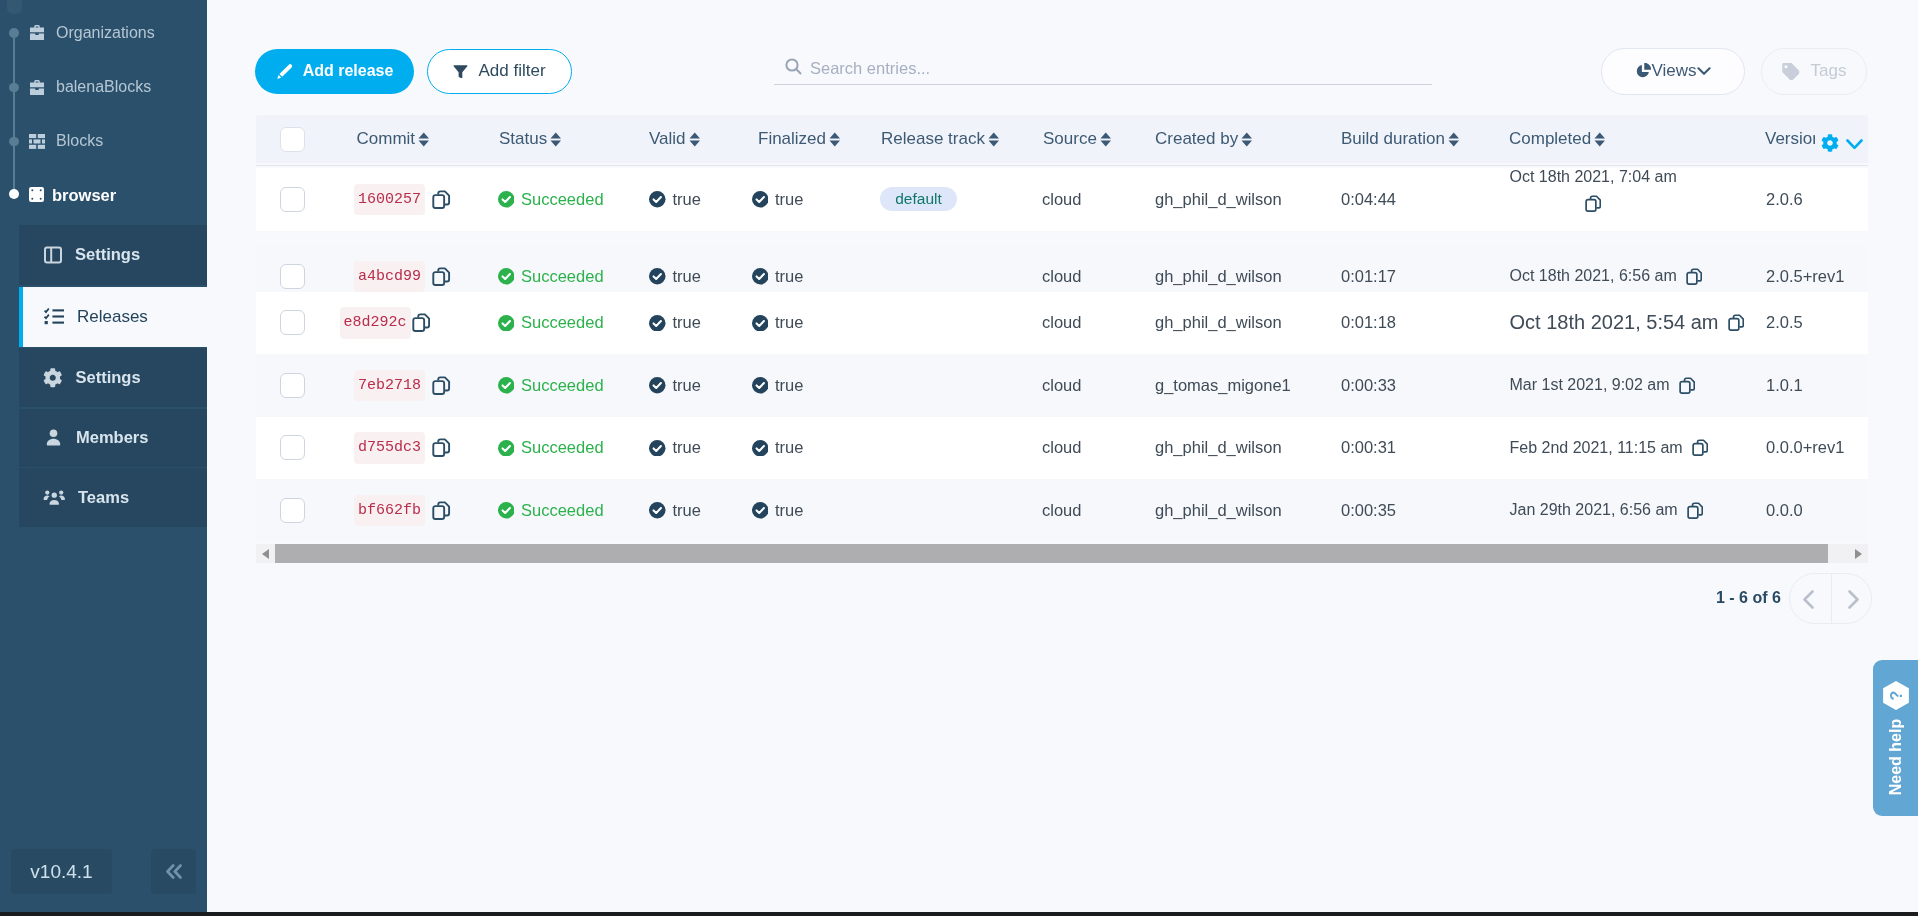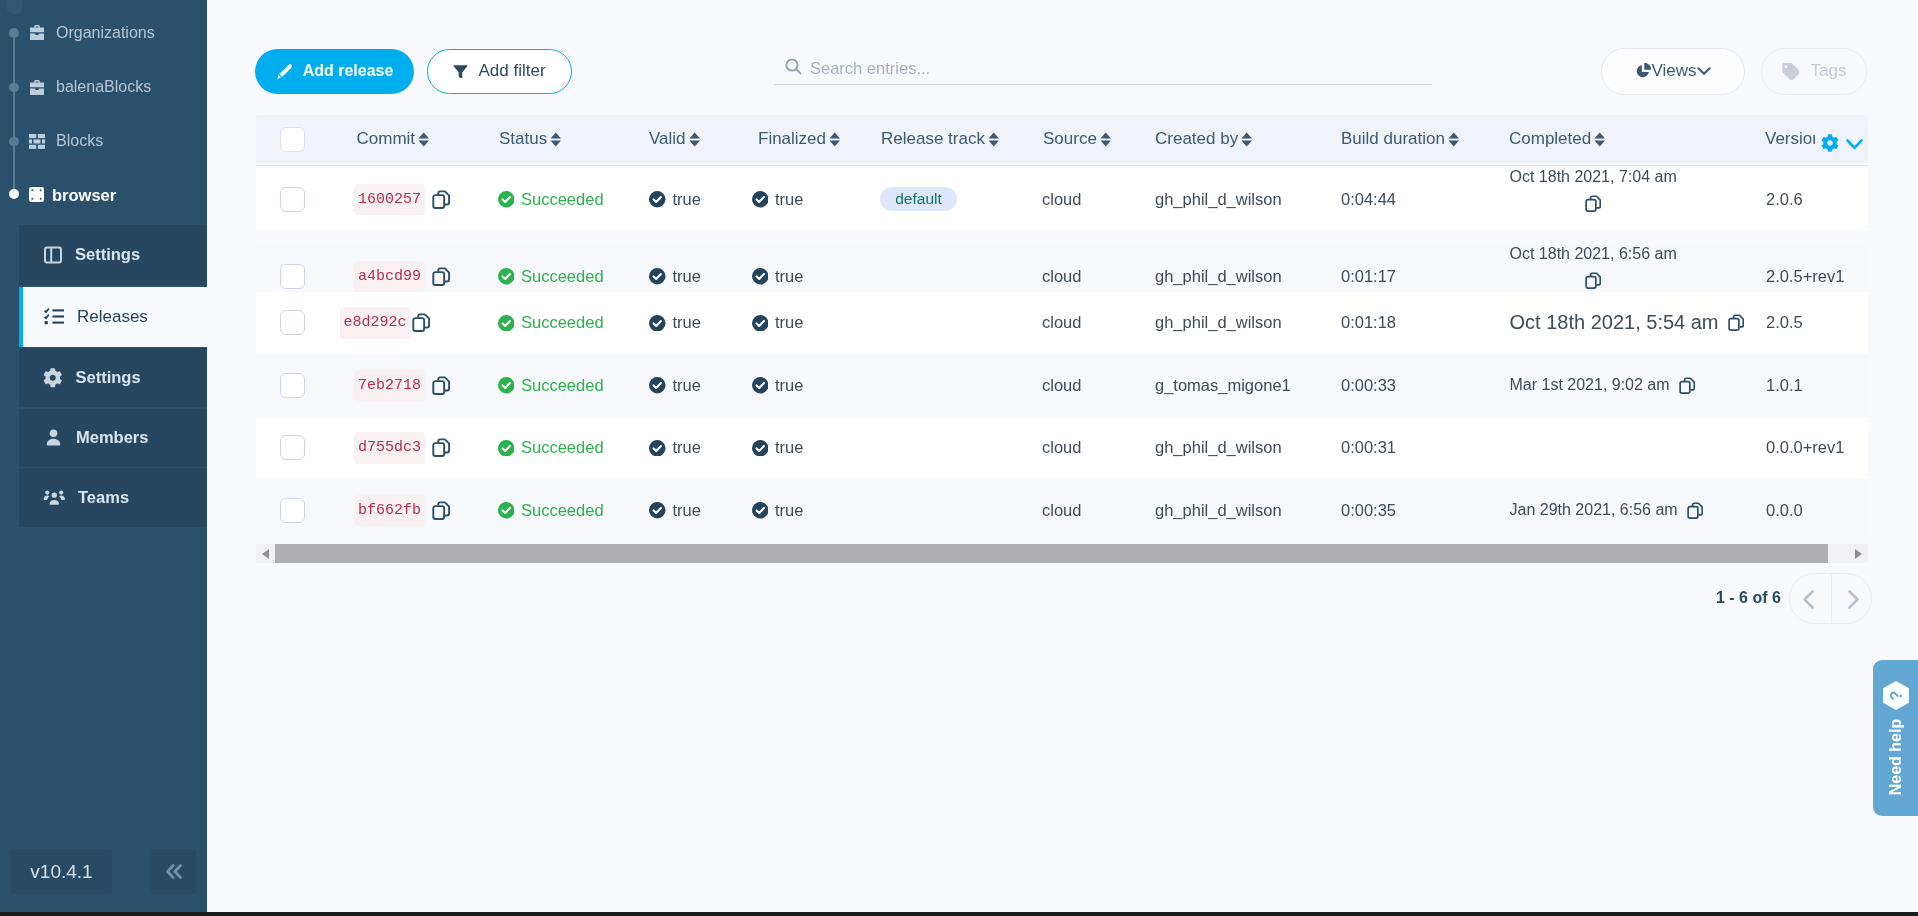--- a/index.html
+++ b/index.html
@@ -209,21 +209,21 @@
     <div class="cell" style="left:496px; gap:7px;">
         <svg width="16.5" height="16.5" viewBox="0 0 17 17">
           <circle cx="8.5" cy="8.5" r="8.5" fill="#23445c"></circle>
           <polyline points="4.7,8.7 7.4,11.3 12.3,6.2" fill="none" stroke="#fff" stroke-width="2.1" stroke-linecap="round" stroke-linejoin="round"></polyline>
         </svg>
         <span>true</span>
       </div>
     <div class="cell" style="left:786.5px;">cloud</div>
     <div class="cell" style="left:899.5px;">gh_phil_d_wilson</div>
     <div class="cell" style="left:1085.5px;">0:01:17</div>
-    <div class="cell" style="left:1254px; gap:9px; font-size:16px;flex-direction:column;">
+    <div class="cell" style="left:1254px; gap:9px; font-size:16px;">
         <span>Oct 18th 2021, 6:56 am</span>
         <svg width="16.5" height="17.5" viewBox="0 0 17.5 18.5">
           <g fill="none" stroke="#2b4e66" stroke-width="1.8" stroke-linejoin="round">
             <path d="M5.9 4.3V3.2c0-1 .8-1.9 1.9-1.9h4.4l4 4v6.5c0 1-.8 1.9-1.9 1.9h-2.2"></path>
             <rect x="1.2" y="4.9" width="10.3" height="12.2" rx="1.9"></rect>
           </g>
         </svg>
       </div>
     <div class="cell" style="left:1510.5px;">2.0.5+rev1</div>
     </div>
@@ -347,20 +347,29 @@
     <div class="cell" style="left:496px; gap:7px;">
         <svg width="16.5" height="16.5" viewBox="0 0 17 17">
           <circle cx="8.5" cy="8.5" r="8.5" fill="#23445c"></circle>
           <polyline points="4.7,8.7 7.4,11.3 12.3,6.2" fill="none" stroke="#fff" stroke-width="2.1" stroke-linecap="round" stroke-linejoin="round"></polyline>
         </svg>
         <span>true</span>
       </div>
     <div class="cell" style="left:786.5px;">cloud</div>
     <div class="cell" style="left:899.5px;">gh_phil_d_wilson</div>
     <div class="cell" style="left:1085.5px;">0:00:31</div>
+    <div class="cell" style="left:1254px; gap:9px; font-size:16px;">
+        <span>Feb 2nd 2021, 11:15 am</span>
+        <svg width="16.5" height="17.5" viewBox="0 0 17.5 18.5">
+          <g fill="none" stroke="#2b4e66" stroke-width="1.8" stroke-linejoin="round">
+            <path d="M5.9 4.3V3.2c0-1 .8-1.9 1.9-1.9h4.4l4 4v6.5c0 1-.8 1.9-1.9 1.9h-2.2"></path>
+            <rect x="1.2" y="4.9" width="10.3" height="12.2" rx="1.9"></rect>
+          </g>
+        </svg>
+      </div>
     <div class="cell" style="left:1510.5px;">0.0.0+rev1</div>
     </div>
   <div class="row" style="top:479.0px; background:#f7f8fc;">
     <div class="cb"></div>
     <div class="cell" style="left:98.5px; gap:7px;">
         <div class="chip">bf662fb</div>
         <svg width="18.5" height="19.5" viewBox="0 0 17.5 18.5">
           <g fill="none" stroke="#2b4e66" stroke-width="1.8" stroke-linejoin="round">
             <path d="M5.9 4.3V3.2c0-1 .8-1.9 1.9-1.9h4.4l4 4v6.5c0 1-.8 1.9-1.9 1.9h-2.2"></path>
             <rect x="1.2" y="4.9" width="10.3" height="12.2" rx="1.9"></rect>

